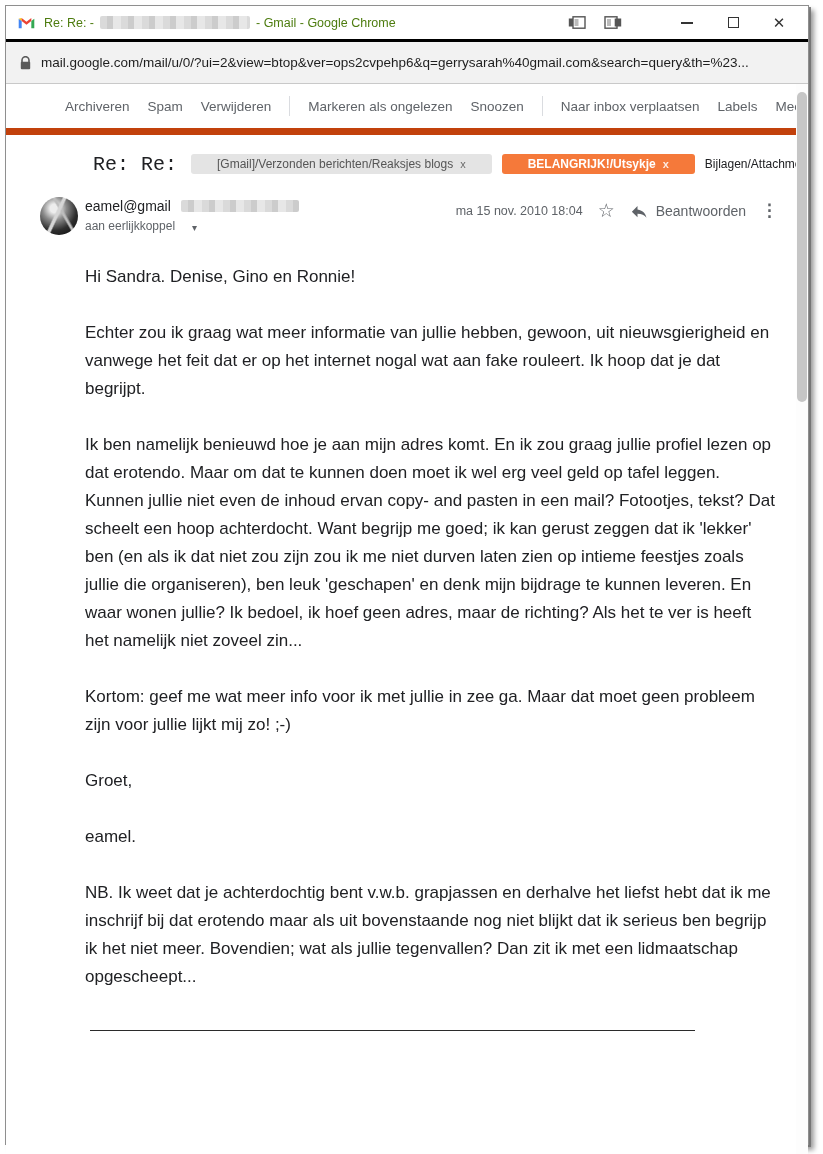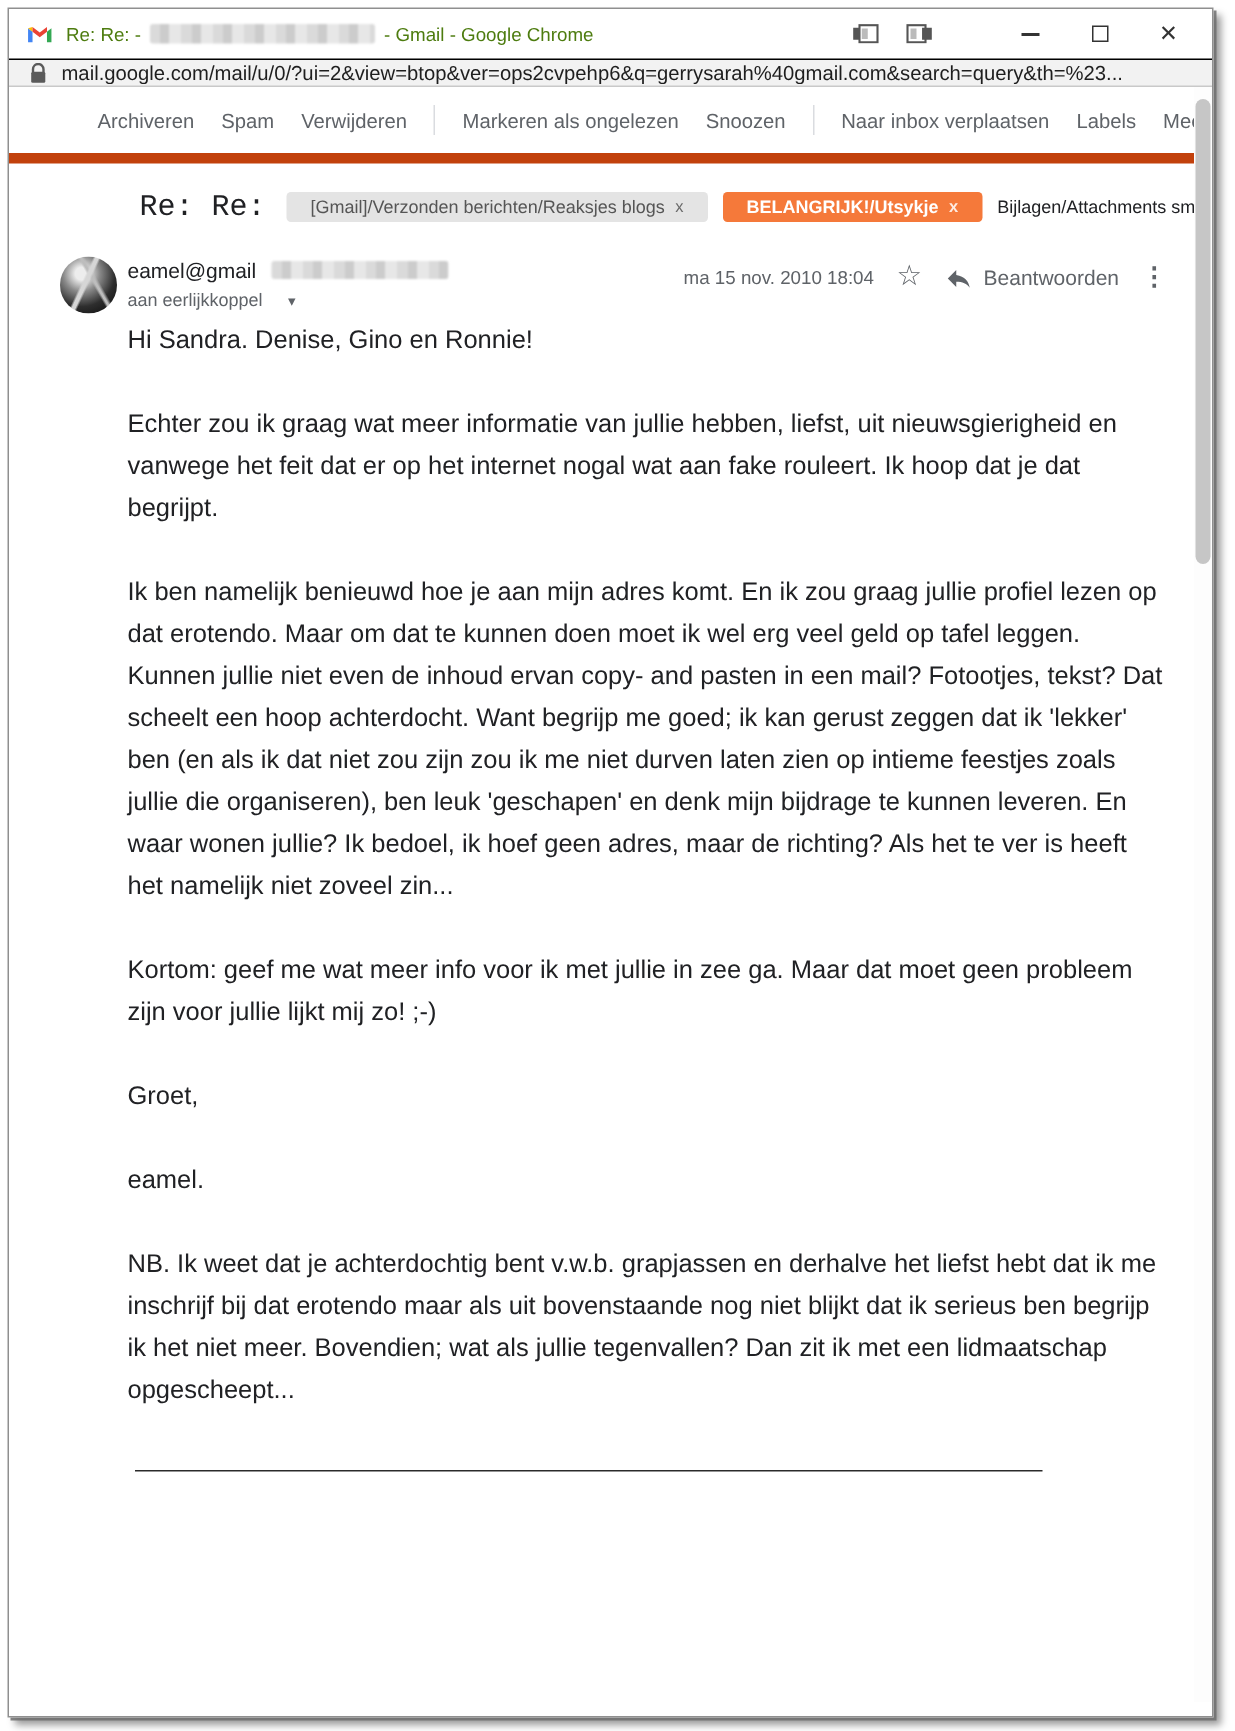--- a/index.html
+++ b/index.html
@@ -21,34 +21,34 @@
     background:repeating-linear-gradient(90deg,#dadada 0 7px,#cccccc 7px 13px,#e7e7e7 13px 21px);
     filter:blur(.7px);}
   .title-redact{width:150px;}
   .tb-right{margin-left:auto;display:flex;align-items:center;}
   .dock-icons{display:flex;gap:18px;margin-right:42px;}
   .winbtn{width:46px;height:30px;display:flex;align-items:center;justify-content:center;color:#333;}
   .min-glyph{display:inline-block;width:12px;border-top:2px solid #333;}
   .max-glyph{display:inline-block;width:11px;height:11px;border:1.6px solid #333;box-sizing:border-box;}
   .close-glyph{font-size:15px;color:#333;line-height:1;}
   
-  .urlbar{height:19px;background:#f2f2f2;border-top:1px solid #000000;border-bottom:1px solid #c9c9c9;
+  .urlbar{height:45px;background:#f2f2f2;border-top:3px solid #000000;border-bottom:1px solid #c9c9c9;
     display:flex;align-items:center;padding:0 14px;gap:10px;box-sizing:border-box;}
   .url{font-size:13.5px;color:#1e1e1e;white-space:nowrap;overflow:hidden;}
   
   .content{position:relative;height:1077px;background:#fff;overflow:hidden;}
   .toolbar{display:flex;align-items:center;gap:18px;padding-left:59px;height:44px;
     border-bottom:7px solid #c2410c;color:#5f6368;font-size:13.5px;}
   .toolbar .titem{cursor:pointer;white-space:nowrap;}
   .tsep{width:1px;height:20px;background:#dadce0;}
   
   .subject-row{display:flex;align-items:center;padding-left:87px;padding-right:32px;margin-top:15px;height:28px;}
   .subject{font-size:20px;color:#202124;white-space:nowrap;font-family:Liberation Mono, monospace;}
   .chips{display:flex;align-items:center;gap:10px;margin-left:14px;}
-  .chip{font-size:12px;height:20px;display:inline-flex;align-items:center;gap:7px;padding:0 16px;border-radius:3px;white-space:nowrap;}
+  .chip{font-size:12px;height:20px;display:inline-flex;align-items:center;gap:7px;padding:0 26px;border-radius:3px;white-space:nowrap;}
   .chip .x{font-size:11px;cursor:pointer;opacity:.85;}
   .chip-gray{background:#e4e4e4;color:#555;}
   .chip-orange{background:#f5793a;color:#fff;font-weight:700;}
   .chip-plain{padding:0;background:transparent;color:#202124;}
   .chip-plain .x{color:#777;}
   .printer-btn{margin-left:auto;cursor:pointer;}
   
   .sender-row{position:relative;margin-top:19px;height:42px;}
   .avatar{position:absolute;left:34px;top:0;width:38px;height:38px;border-radius:50%;
     background:
@@ -59,21 +59,21 @@
   .sender-line{display:flex;align-items:center;gap:10px;}
   .sender-name{font-weight:400;font-size:14px;color:#202124;}
   .name-redact{width:118px;height:12px;}
   .sender-to{font-size:12px;color:#5f6368;margin-top:5px;display:flex;align-items:flex-end;gap:17px;}
   .msg-meta{position:absolute;right:30px;top:3px;display:flex;align-items:center;gap:15px;color:#5f6368;}
   .date{font-size:12.5px;white-space:nowrap;}
   .star{font-size:19px;line-height:1;cursor:pointer;color:#5f6368;}
   .reply-group{display:flex;align-items:flex-start;gap:8px;font-size:14px;cursor:pointer;}
   .dots{font-size:17px;font-weight:bold;cursor:pointer;color:#5f6368;}
   
-  .email-body{padding-left:79px;width:690px;font-size:17px;line-height:28px;color:#202124;}
+  .email-body{padding-left:79px;width:690px;font-size:17px;line-height:28px;color:#202124;margin-top:24px;}
   .email-body p{margin:28px 0;}
   .email-body p:first-child{margin-top:0;}
   hr.sig{border:none;border-top:1.5px solid #2b2b2b;width:605px;margin:39px 0 0 84px;}
   
   .scrollbar{position:absolute;top:0;right:0;width:12px;height:100%;background:#fdfdfd;z-index:5;}
   .scroll-thumb{position:absolute;top:8px;left:1px;width:10px;height:310px;background:#c6c6c6;border-radius:6px;}
   svg{display:block;}
 </style>
 </head>
 <body>
@@ -194,21 +194,21 @@
             <path fill="#5f6368" d="M10 8.5V4L2.5 11.5 10 19v-4.6c5.5 0 9.4 1.7 12 5.4-1-5.5-4.3-10-12-11.3z"></path>
           </svg>
           <span>Beantwoorden</span>
         </span>
         <span class="dots">⋮</span>
       </div>
     </div>
 
     <div class="email-body">
       <p>Hi Sandra. Denise, Gino en Ronnie!</p>
-      <p>Echter zou ik graag wat meer informatie van jullie hebben, liefst, uit nieuwsgierigheid en vanwege het feit dat er op het internet nogal wat aan fake rouleert. Ik hoop dat je dat begrijpt.</p>
+      <p>Echter zou ik graag wat meer informatie van jullie hebben, gewoon, uit nieuwsgierigheid en vanwege het feit dat er op het internet nogal wat aan fake rouleert. Ik hoop dat je dat begrijpt.</p>
       <p>Ik ben namelijk benieuwd hoe je aan mijn adres komt. En ik zou graag jullie profiel lezen op dat erotendo. Maar om dat te kunnen doen moet ik wel erg veel geld op tafel leggen. Kunnen jullie niet even de inhoud ervan copy- and pasten in een mail? Fotootjes, tekst? Dat scheelt een hoop achterdocht. Want begrijp me goed; ik kan gerust zeggen dat ik 'lekker' ben (en als ik dat niet zou zijn zou ik me niet durven laten zien op intieme feestjes zoals jullie die organiseren), ben leuk 'geschapen' en denk mijn bijdrage te kunnen leveren. En waar wonen jullie? Ik bedoel, ik hoef geen adres, maar de richting? Als het te ver is heeft het namelijk niet zoveel zin...</p>
       <p>Kortom: geef me wat meer info voor ik met jullie in zee ga. Maar dat moet geen probleem zijn voor jullie lijkt mij zo! ;-)</p>
       <p>Groet,</p>
       <p>eamel.</p>
       <p>NB. Ik weet dat je achterdochtig bent v.w.b. grapjassen en derhalve het liefst hebt dat ik me inschrijf bij dat erotendo maar als uit bovenstaande nog niet blijkt dat ik serieus ben begrijp ik het niet meer. Bovendien; wat als jullie tegenvallen? Dan zit ik met een lidmaatschap opgescheept...</p>
     </div>
 
     <hr class="sig">
 
     <div class="scrollbar">

